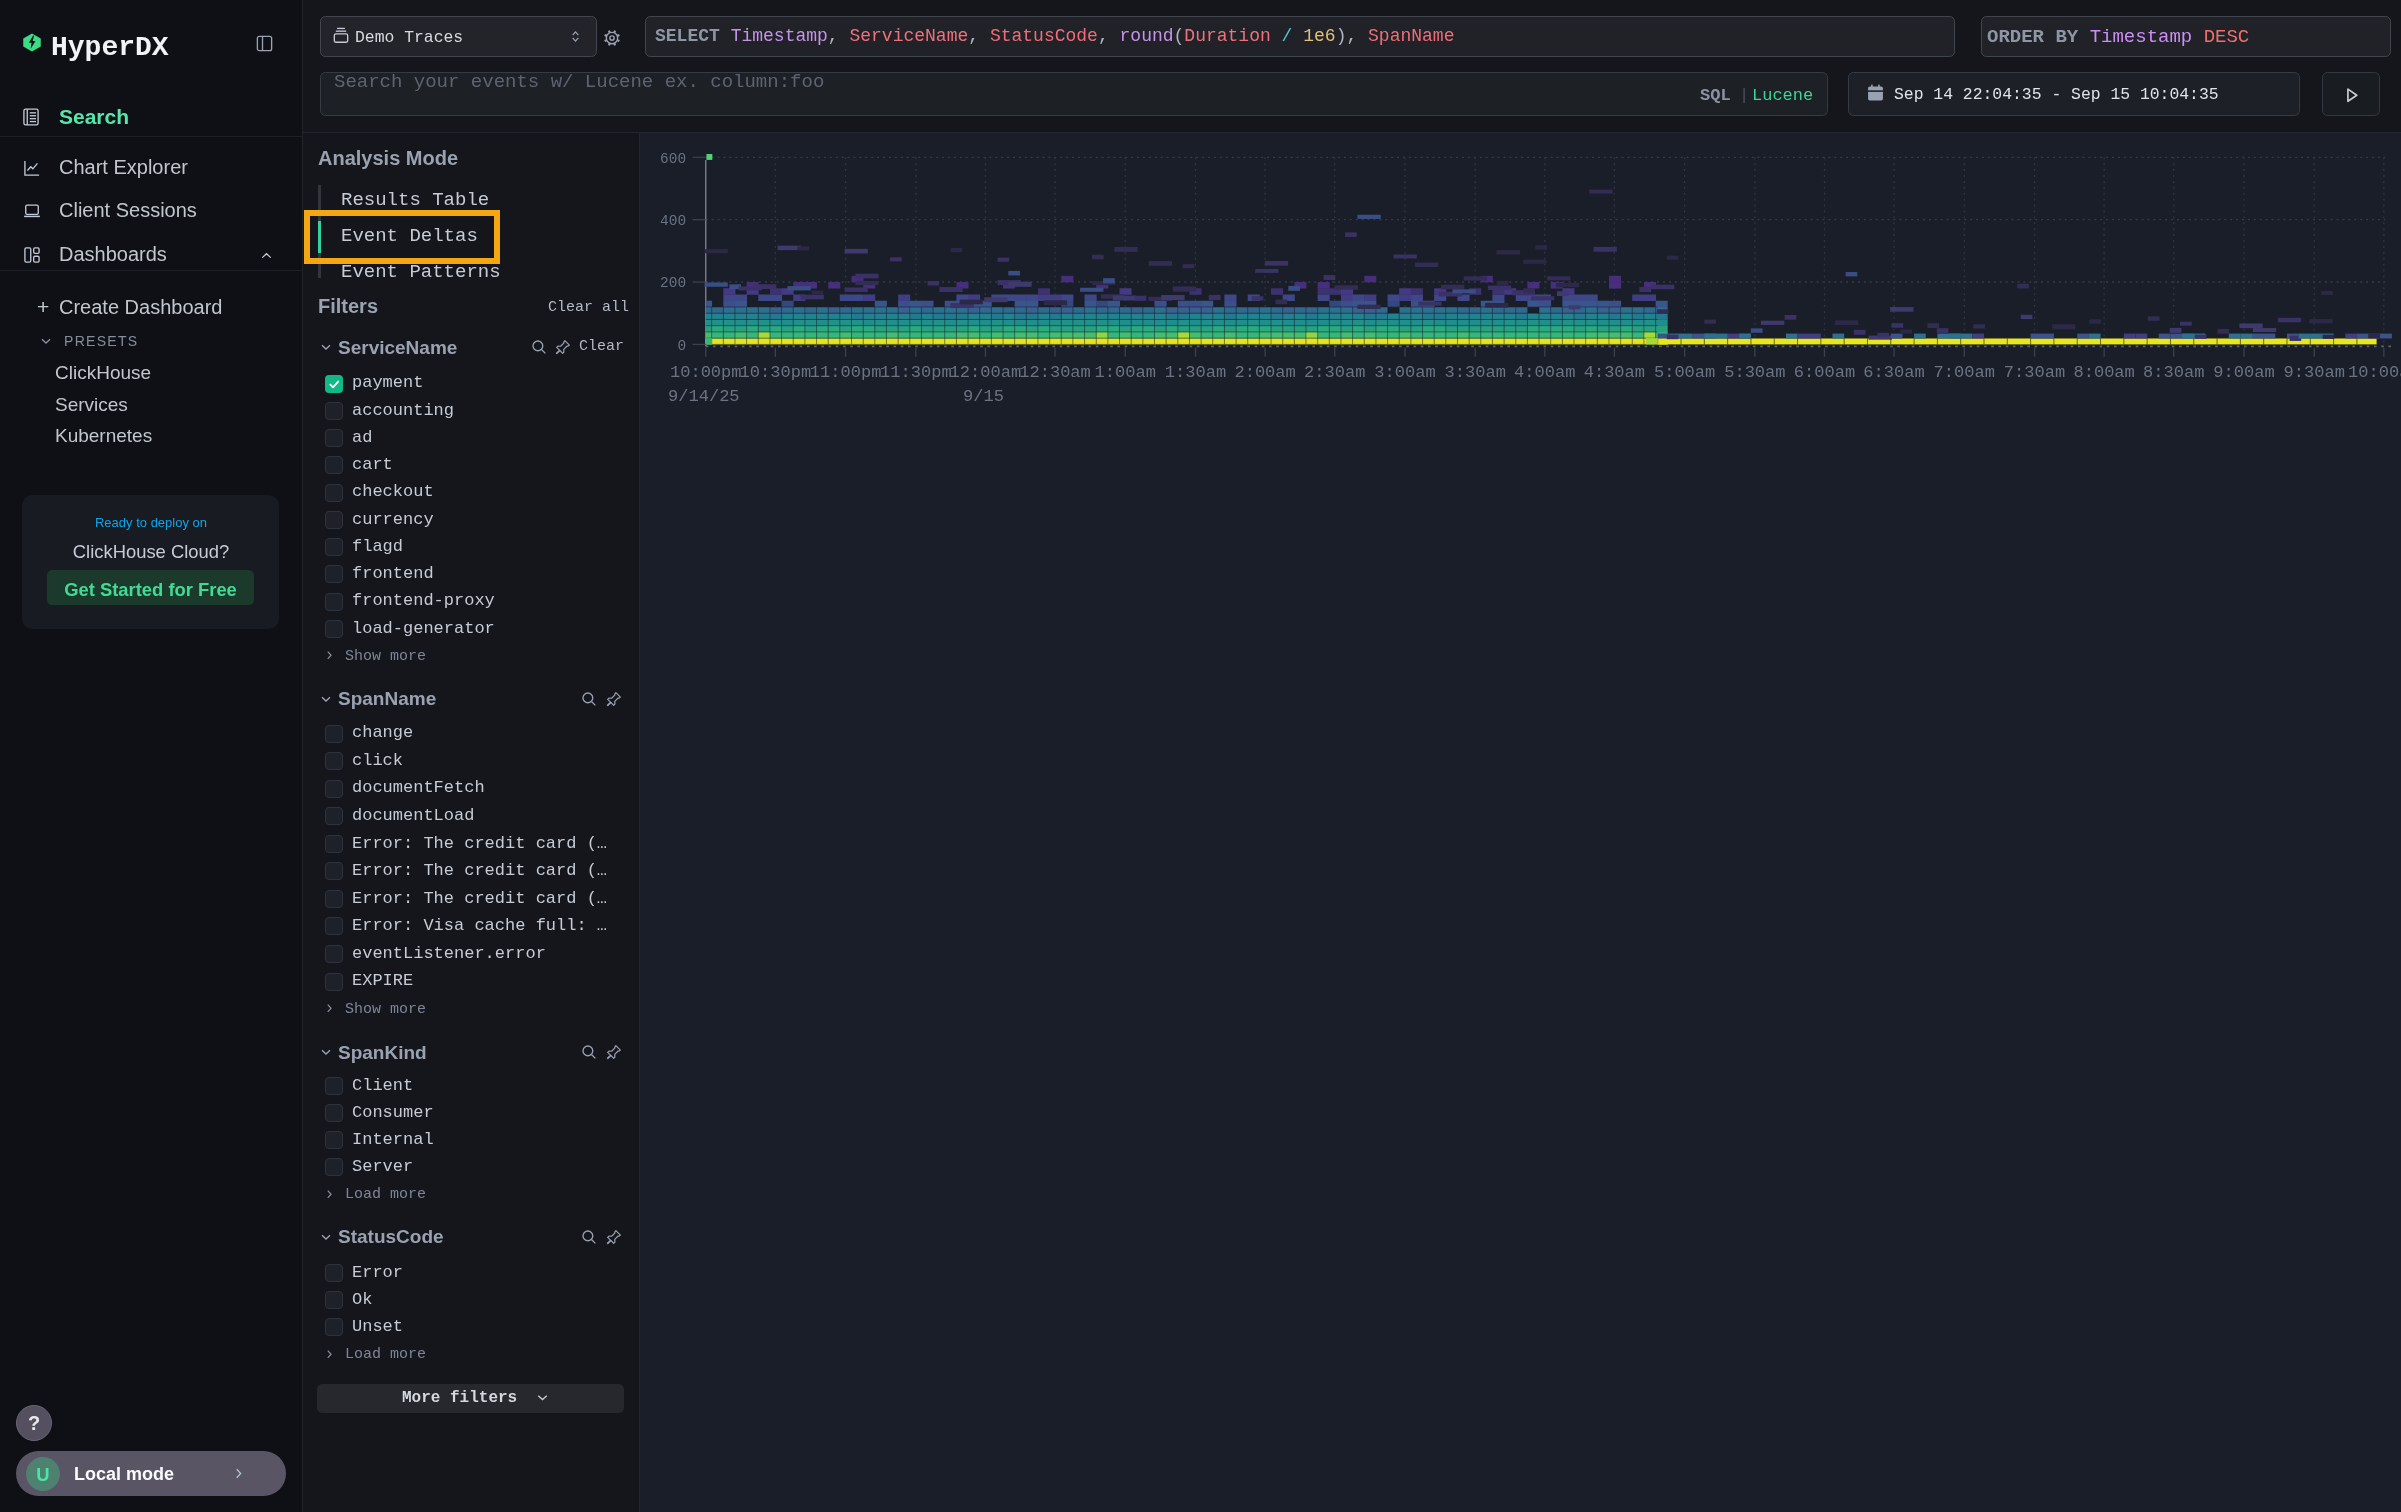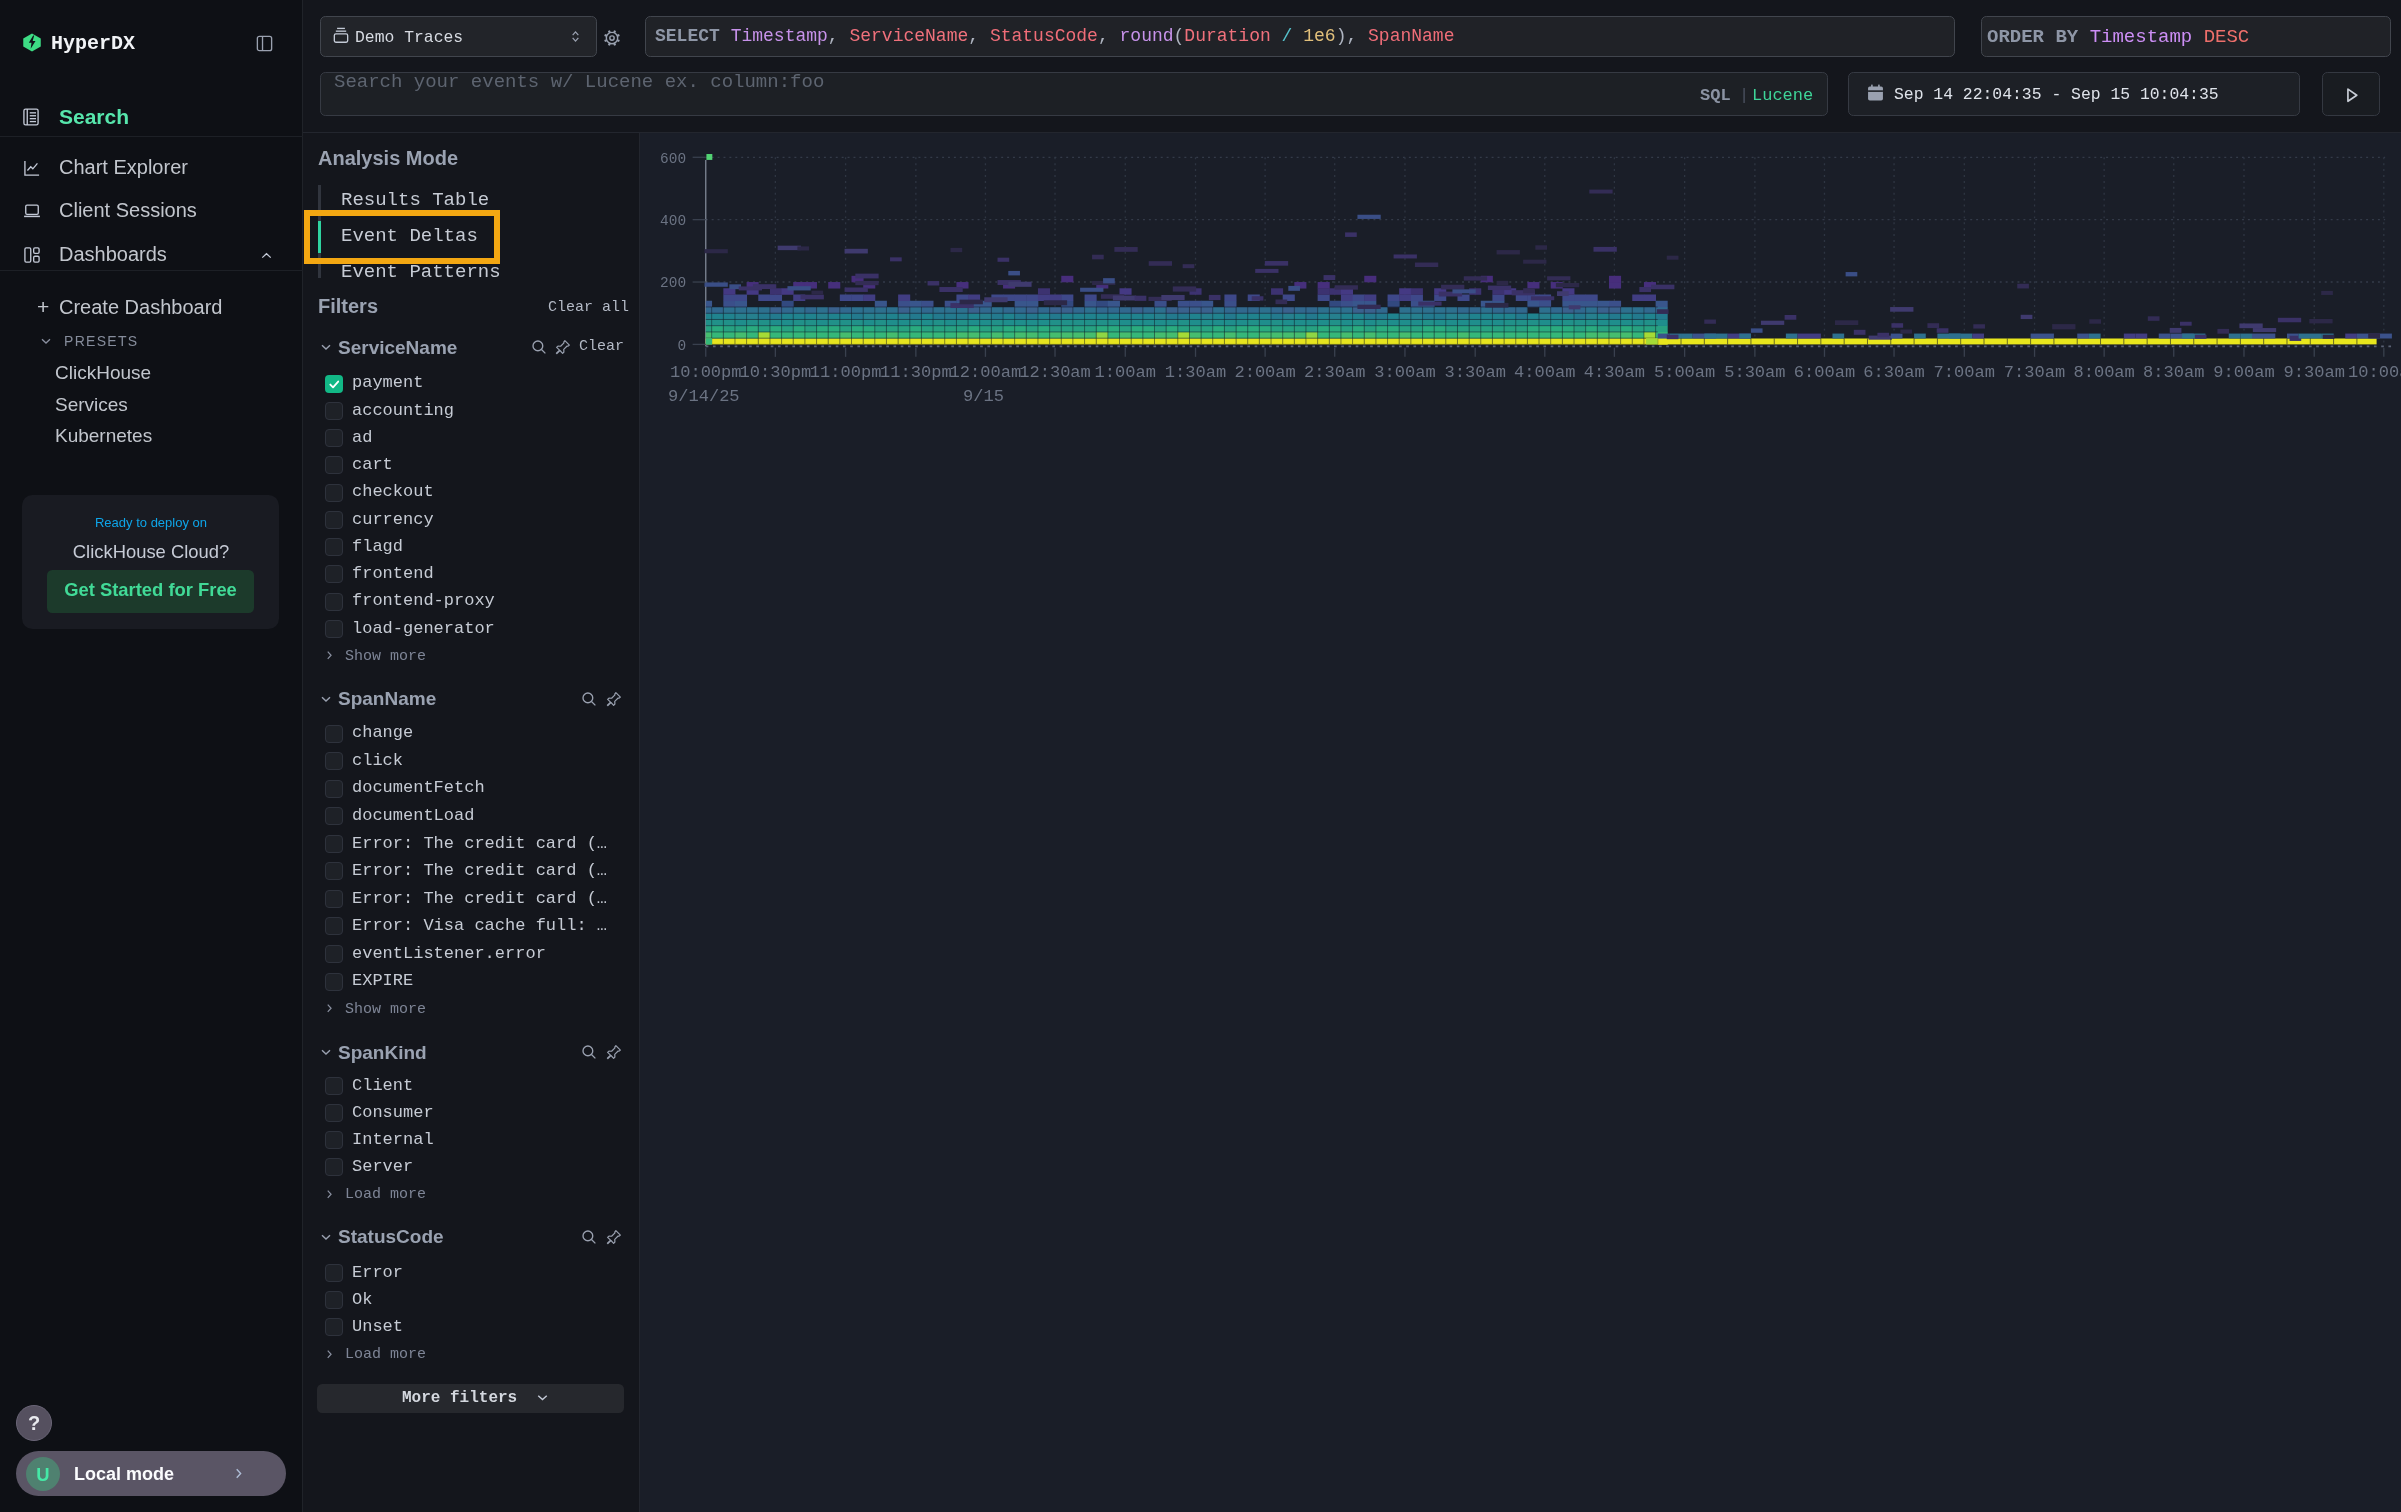--- a/index.html
+++ b/index.html
@@ -12,21 +12,21 @@
 .nav{font-family:"Liberation Sans",sans-serif;font-size:20px;color:#c2c6cd;white-space:pre}
 </style></head><body>
 <div class="abs" style="left:0;top:0;width:303px;height:1512px;background:#0e1015;border-right:1.3px solid #202329"></div>
 <div class="abs" style="left:303px;top:0;width:337px;height:1512px;background:#14161c;border-right:1.3px solid #23262e"></div>
 <div class="abs" style="left:640px;top:133px;width:1761px;height:1379px;background:#1a1e28"></div>
 <div class="abs" style="left:303px;top:0;width:2098px;height:133px;background:#14161c;border-bottom:1.3px solid #23262e"></div>
 <svg class="abs" style="left:22px;top:32px" width="20" height="21" viewBox="0 0 24 24" fill="none">
     <path d="M12 1.2 22.5 7.2 22.5 16.8 12 22.8 1.5 16.8 1.5 7.2Z" fill="#3ddc84"></path>
     <path d="M13.4 3.5 8.2 12.4 11.4 12.4 10.4 19.6 16.2 10.3 12.8 10.3 14.6 3.5Z" fill="#10131a"></path>
   </svg>
-<div class="abs x" style="left:51px;top:32px;font-size:20px;font-weight:bold;color:#f1f3f6">HyperDX</div>
+<div class="abs x" style="left:51px;top:32px;font-size:28px;font-weight:bold;color:#f1f3f6">HyperDX</div>
 <svg class="abs" style="left:255px;top:34px" width="19" height="19" viewBox="0 0 24 24" fill="none">
     <rect x="3" y="3" width="18" height="18" rx="2.5" stroke="#9aa1b0" stroke-width="1.7"></rect>
     <line x1="9.5" y1="3.5" x2="9.5" y2="20.5" stroke="#9aa1b0" stroke-width="1.7"></line>
   </svg>
 <svg class="abs" style="left:21px;top:107px" width="20" height="20" viewBox="0 0 24 24" fill="none">
     <rect x="3.5" y="2.5" width="17" height="19" rx="2" stroke="#c3c9d6" stroke-width="1.6"></rect>
     <line x1="7.5" y1="2.5" x2="7.5" y2="21.5" stroke="#c3c9d6" stroke-width="1.6"></line>
     <line x1="10.5" y1="7" x2="18" y2="7" stroke="#c3c9d6" stroke-width="1.6"></line>
     <line x1="10.5" y1="10.5" x2="18" y2="10.5" stroke="#c3c9d6" stroke-width="1.6"></line>
     <line x1="10.5" y1="14" x2="18" y2="14" stroke="#c3c9d6" stroke-width="1.6"></line>
@@ -63,21 +63,21 @@
 <div class="abs nav" style="left:55px;top:362px;font-size:19px">ClickHouse</div>
 <div class="abs nav" style="left:55px;top:394px;font-size:19px">Services</div>
 <div class="abs nav" style="left:55px;top:425px;font-size:19px">Kubernetes</div>
 <div class="abs" style="left:22.4px;top:495px;width:257px;height:134px;background:#191b22;border-radius:10.5px"></div>
 <div class="abs sans" style="left:0px;top:515px;font-size:13px;color:#0ea5e9">
     <div style="width:302px;text-align:center">Ready to deploy on</div>
   </div>
 <div class="abs sans" style="left:0px;top:541px;font-size:18.4px;color:#c6cbd6">
     <div style="width:302px;text-align:center">ClickHouse Cloud?</div>
   </div>
-<div class="abs sans" style="left:47px;top:570px;width:207px;height:43px;background:#1c3a2b;border-radius:5.3px;text-align:center;line-height:39px;font-size:18.4px;font-weight:bold;color:#41da97">Get Started for Free</div>
+<div class="abs sans" style="left:47px;top:570px;width:207px;height:35px;background:#1c3a2b;border-radius:5.3px;text-align:center;line-height:39px;font-size:18.4px;font-weight:bold;color:#41da97">Get Started for Free</div>
 <div class="abs" style="left:16px;top:1405px;width:36px;height:36px;border-radius:50%;background:#55505f;border:1.3px solid #6a6577"></div>
 <div class="abs sans" style="left:16px;top:1412px;font-size:20px;color:#e8e9ee;font-weight:bold">
     <div style="width:36px;text-align:center">?</div>
   </div>
 <div class="abs" style="left:16.4px;top:1451px;width:270px;height:45px;border-radius:22.4px;background:#5a5565"></div>
 <div class="abs" style="left:26px;top:1457px;width:34px;height:34px;border-radius:50%;background:#4f8170"></div>
 <div class="abs sans" style="left:26px;top:1464px;font-size:18.4px;font-weight:bold;color:#45e8a6">
     <div style="width:34px;text-align:center">U</div>
   </div>
 <div class="abs sans" style="left:74px;top:1464px;font-size:18px;font-weight:bold;color:#fbfcfe">Local mode</div>

